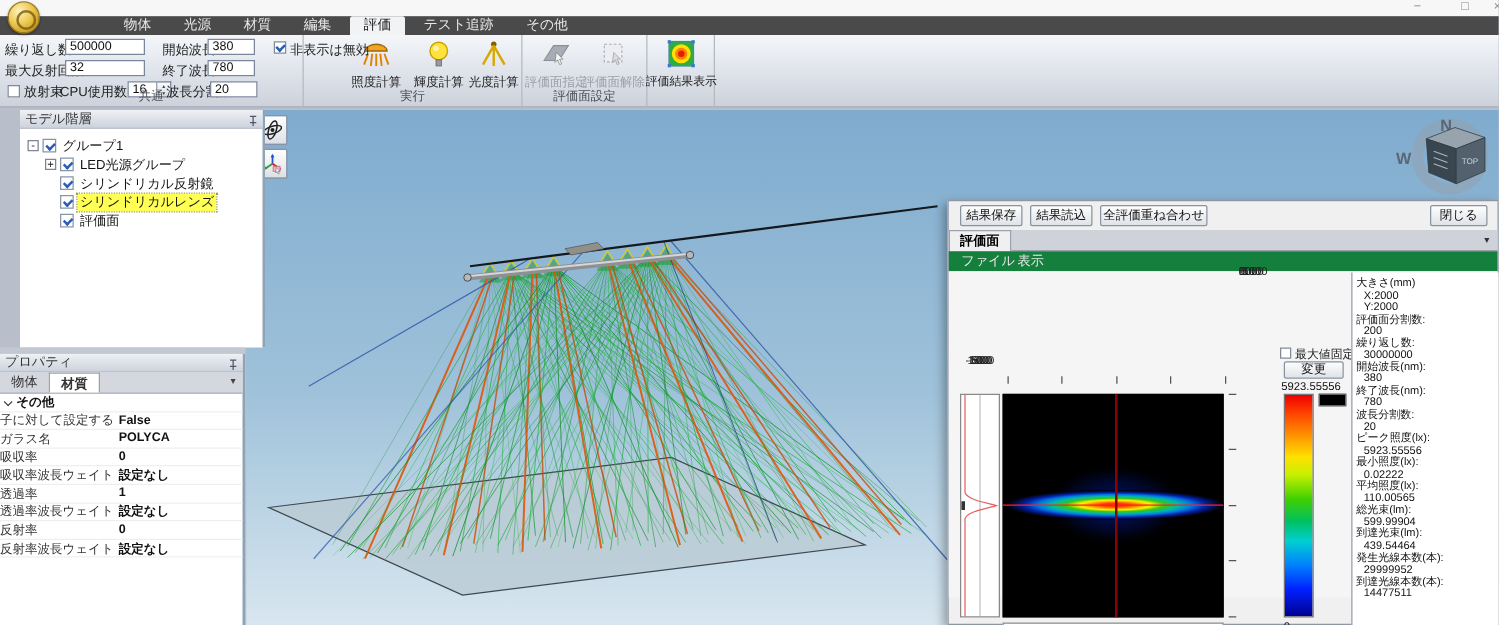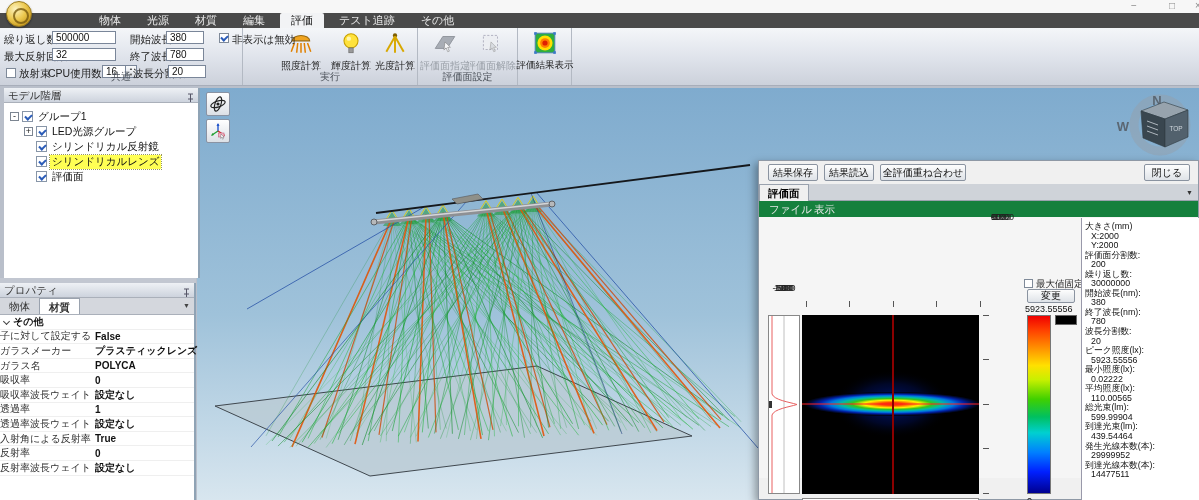--- a/index.html
+++ b/index.html
@@ -33,21 +33,21 @@
   .spin .finput { position:static; width:24px; }
   .spinarrows { width:11px; height:13px; border:1px solid #7a8699; border-left:none; background:linear-gradient(#fafbfc,#d8dce2); display:flex; flex-direction:column; }
   .spinarrows span { flex:1; font-size:4px; line-height:5px; text-align:center; color:#444; }
   .bigbtn { position:absolute; top:2px; height:48px; display:flex; flex-direction:column; align-items:center; justify-content:flex-start; cursor:default; }
   .bigbtn .blabel { font-size:10px; color:#1c1c1c; margin-top:3px; white-space:nowrap; }
   .bigbtn.disabled .blabel { color:#9aa0a8; }
 
   
   .panel-header { height:15px; background:linear-gradient(#eef1f5,#cdd3dd); border-bottom:1px solid #aab0ba; font-size:10.5px; color:#333; line-height:15px; padding-left:4px; position:relative; }
   .pin { position:absolute; right:3px; top:3px; }
-  #tree-panel { left:4px; top:88px; width:196px; height:190px; background:#fff; border-right:2px solid #8fa3b5; z-index:20; }
+  #tree-panel { left:16px; top:88px; width:196px; height:190px; background:#fff; border-right:2px solid #8fa3b5; z-index:20; }
   .tree-row { height:15px; display:flex; align-items:center; gap:3px; }
   .tree-row.lvl0 { margin-left:6px; }
   .tree-row.lvl1 { margin-left:20px; }
   .exp { width:9px; height:9px; border:1px solid #7c8591; background:#fff; font-size:9px; line-height:7px; text-align:center; color:#222; flex:none; }
   .exp.noexp { visibility:hidden; }
   .cb { width:11px; height:11px; border:1px solid #8896a8; background:#fff; position:relative; flex:none; }
   .cb.checked::after { content:""; position:absolute; left:2px; top:2px; width:5px; height:3px;
     border-left:2px solid #2b5cb8; border-bottom:2px solid #2b5cb8; transform:rotate(-45deg); }
   .tlabel { font-size:10.5px; color:#111; padding:0 2px; white-space:nowrap; }
   .tree-row.selected .tlabel { background:#ffff54; outline:1px dotted #98985a; }
@@ -286,25 +286,20 @@
         <span class="pvalue"></span>
       </div>
 
       <div class="prow">
 
         <span class="plabel">子に対して設定する</span>
         <span class="pvalue">False</span>
       </div>
 
 
-      <div class="prow">
-
-        <span class="plabel">ガラスメーカー</span>
-        <span class="pvalue">プラスティックレンズ</span>
-      </div>
 
       <div class="prow">
 
         <span class="plabel">ガラス名</span>
         <span class="pvalue">POLYCA</span>
       </div>
 
       <div class="prow">
 
         <span class="plabel">吸収率</span>
@@ -322,25 +317,20 @@
         <span class="plabel">透過率</span>
         <span class="pvalue">1</span>
       </div>
 
       <div class="prow">
 
         <span class="plabel">透過率波長ウェイト</span>
         <span class="pvalue">設定なし</span>
       </div>
 
-      <div class="prow">
-
-        <span class="plabel">入射角による反射率</span>
-        <span class="pvalue">True</span>
-      </div>
 
       <div class="prow">
 
         <span class="plabel">反射率</span>
         <span class="pvalue">0</span>
       </div>
 
       <div class="prow">
 
         <span class="plabel">反射率波長ウェイト</span>

